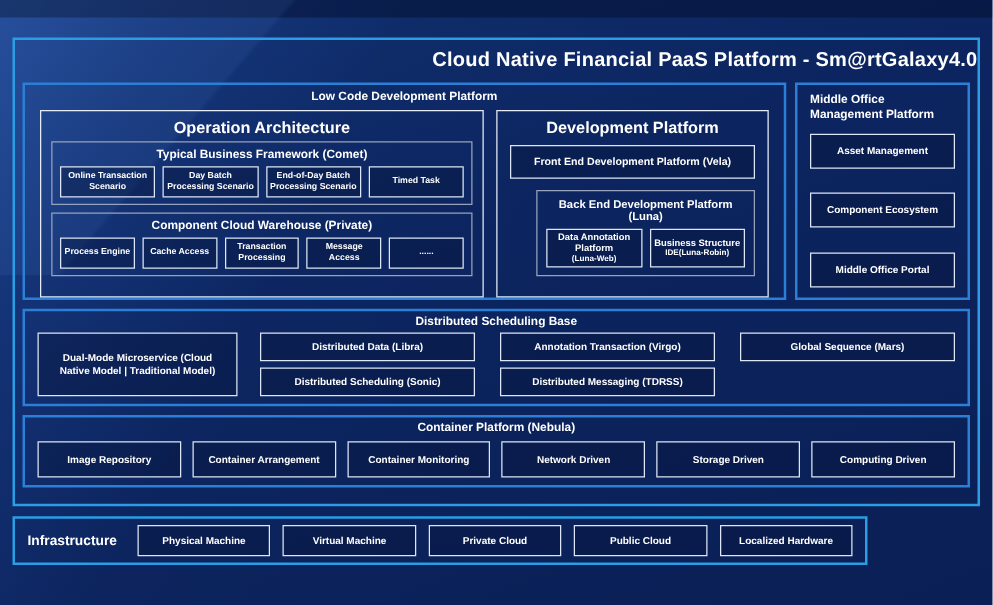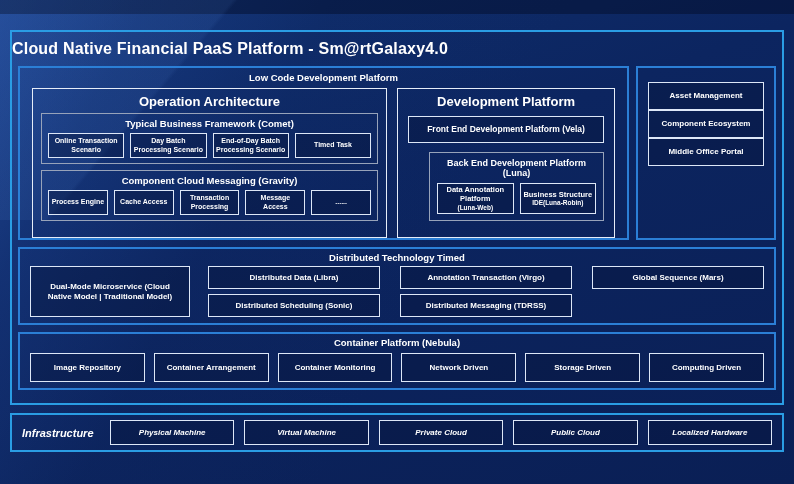--- a/index.html
+++ b/index.html
@@ -22,21 +22,21 @@
     content:""; position:absolute; left:-60px; top:-40px; width:380px; height:260px;
     background:linear-gradient(118deg, rgba(90,140,220,0.10) 0%, rgba(90,140,220,0.10) 55%, rgba(90,140,220,0) 56%);
     transform:skewX(-18deg); pointer-events:none;
   }
 
   .main-panel{
     position:absolute; left:10px; top:30px; width:774px; height:375px;
     border:2px solid #2a9de4; z-index:2;
   }
   .main-title{
-    text-align:left; font-size:16px; letter-spacing:0.2px; padding-top:8px; height:30px;
+    text-align:right; font-size:16px; letter-spacing:0.2px; padding-top:8px; height:30px;
   }
 
   .top-row{ display:flex; gap:7px; margin:4px 6px 0 6px; height:174px; }
 
   .section{ border:2px solid #2b7fd6; position:relative; }
   .section-label{ text-align:center; font-size:9.5px; padding-top:4px; }
 
   .low-code{ flex:1; display:flex; flex-direction:column; }
   .low-code-body{ flex:1; display:flex; gap:10px; padding:5px 12px 9px 12px; }
 
@@ -59,37 +59,37 @@
   .dev-plat{ flex:1; padding:3px 10px 16px 10px; display:flex; flex-direction:column; }
   .front-end.leaf{ min-height:27px; font-size:8.5px; margin-top:3px; flex:none; }
   .back-end{ margin-top:9px; padding:2px 7px 6px 7px; flex:1; display:flex; flex-direction:column;margin-left:21px; }
   .back-end .sub-title{ font-size:9px; margin:3px 0 5px 0; }
   .back-end .leaf-row{ flex:1; }
   .leaf .leaf-sub{ font-size:6.5px; }
   .back-end .leaf{ font-size:7.5px; }
 
   .middle-office{ width:140px; padding:6px 10px 8px 10px; display:flex; flex-direction:column; }
   .mo-label{ font-size:9.5px; line-height:1.3; }
-  .mo-items{ flex:1; display:flex; flex-direction:column; justify-content:flex-start; margin-top:8px; }
+  .mo-items{ flex:1; display:flex; flex-direction:column; justify-content:space-between; margin-top:8px; }
   .mo-items .leaf{ flex:none; min-height:28px; font-size:8px; }
 
   .band{ margin:7px 6px 0 6px; border:2px solid #2b7fd6; padding:3px 10px 6px 10px; }
   .distributed{ height:78px; display:flex; flex-direction:column; }
   .dist-body{ flex:1; display:flex; gap:18px; margin-top:3px; align-items:stretch; }
   .dual-mode.leaf{ flex:none; width:160px; font-size:8px; min-height:0; padding:2px 8px; }
   .dist-grid{ flex:1; display:grid; grid-template-columns:repeat(3,1fr); gap:5px 20px; }
   .dist-grid .leaf{ font-size:8px; min-height:0; }
 
   .container-plat{ height:58px; display:flex; flex-direction:column; }
   .cp-row{ flex:1; display:flex; gap:9px; margin-top:5px; }
   .cp-row .leaf{ font-size:8px; min-height:0; }
 
   .infrastructure{
-    position:absolute; left:10px; top:413px; width:774px; height:39px;
-    border:2px solid #2a9de4; display:flex; align-items:center; padding:0 10px; gap:12px; z-index:2;font-style:italic;
+    position:absolute; left:10px; top:413px; width:684px; height:39px;
+    border:2px solid #2a9de4; display:flex; align-items:center; padding:0 10px; gap:12px; z-index:2;
   }
   .infra-label{ font-size:11px; width:76px; flex:none; }
   .infra-row{ flex:1; display:flex; gap:10px; height:25px; }
   .infra-row .leaf{ font-size:8px; min-height:0; }
 </style>
 </head>
 <body>
 
 <div class="main-panel">
   <div class="main-title">Cloud Native Financial PaaS Platform - Sm@rtGalaxy4.0</div>
@@ -107,21 +107,21 @@
             <div class="sub-title">Typical Business Framework (Comet)</div>
             <div class="leaf-row">
               <div class="leaf">Online Transaction Scenario</div>
               <div class="leaf">Day Batch Processing Scenario</div>
               <div class="leaf">End-of-Day Batch Processing Scenario</div>
               <div class="leaf">Timed Task</div>
             </div>
           </div>
 
           <div class="gray-box gravity-box">
-            <div class="sub-title">Component Cloud Messaging (Gravity)</div>
+            <div class="sub-title">Component Cloud Warehouse (Private)</div>
             <div class="leaf-row">
               <div class="leaf">Process Engine</div>
               <div class="leaf">Cache Access</div>
               <div class="leaf">Transaction Processing</div>
               <div class="leaf">Message Access</div>
               <div class="leaf">......</div>
             </div>
           </div>
         </div>
 
@@ -140,31 +140,32 @@
                 <span class="leaf-sub">IDE(Luna-Robin)</span>
               </div>
             </div>
           </div>
         </div>
 
       </div>
     </div>
 
     <div class="section middle-office">
+      <div class="mo-label">Middle Office Management Platform</div>
       <div class="mo-items">
         <div class="leaf">Asset Management</div>
         <div class="leaf">Component Ecosystem</div>
         <div class="leaf">Middle Office Portal</div>
       </div>
     </div>
 
   </div>
 
   <div class="band distributed">
-    <div class="section-label" style="padding-top:0;">Distributed Technology Timed</div>
+    <div class="section-label" style="padding-top:0;">Distributed Scheduling Base</div>
     <div class="dist-body">
       <div class="leaf dual-mode">Dual-Mode Microservice (Cloud Native Model | Traditional Model)</div>
       <div class="dist-grid">
         <div class="leaf">Distributed Data (Libra)</div>
         <div class="leaf">Annotation Transaction (Virgo)</div>
         <div class="leaf">Global Sequence (Mars)</div>
         <div class="leaf">Distributed Scheduling (Sonic)</div>
         <div class="leaf">Distributed Messaging (TDRSS)</div>
       </div>
     </div>

